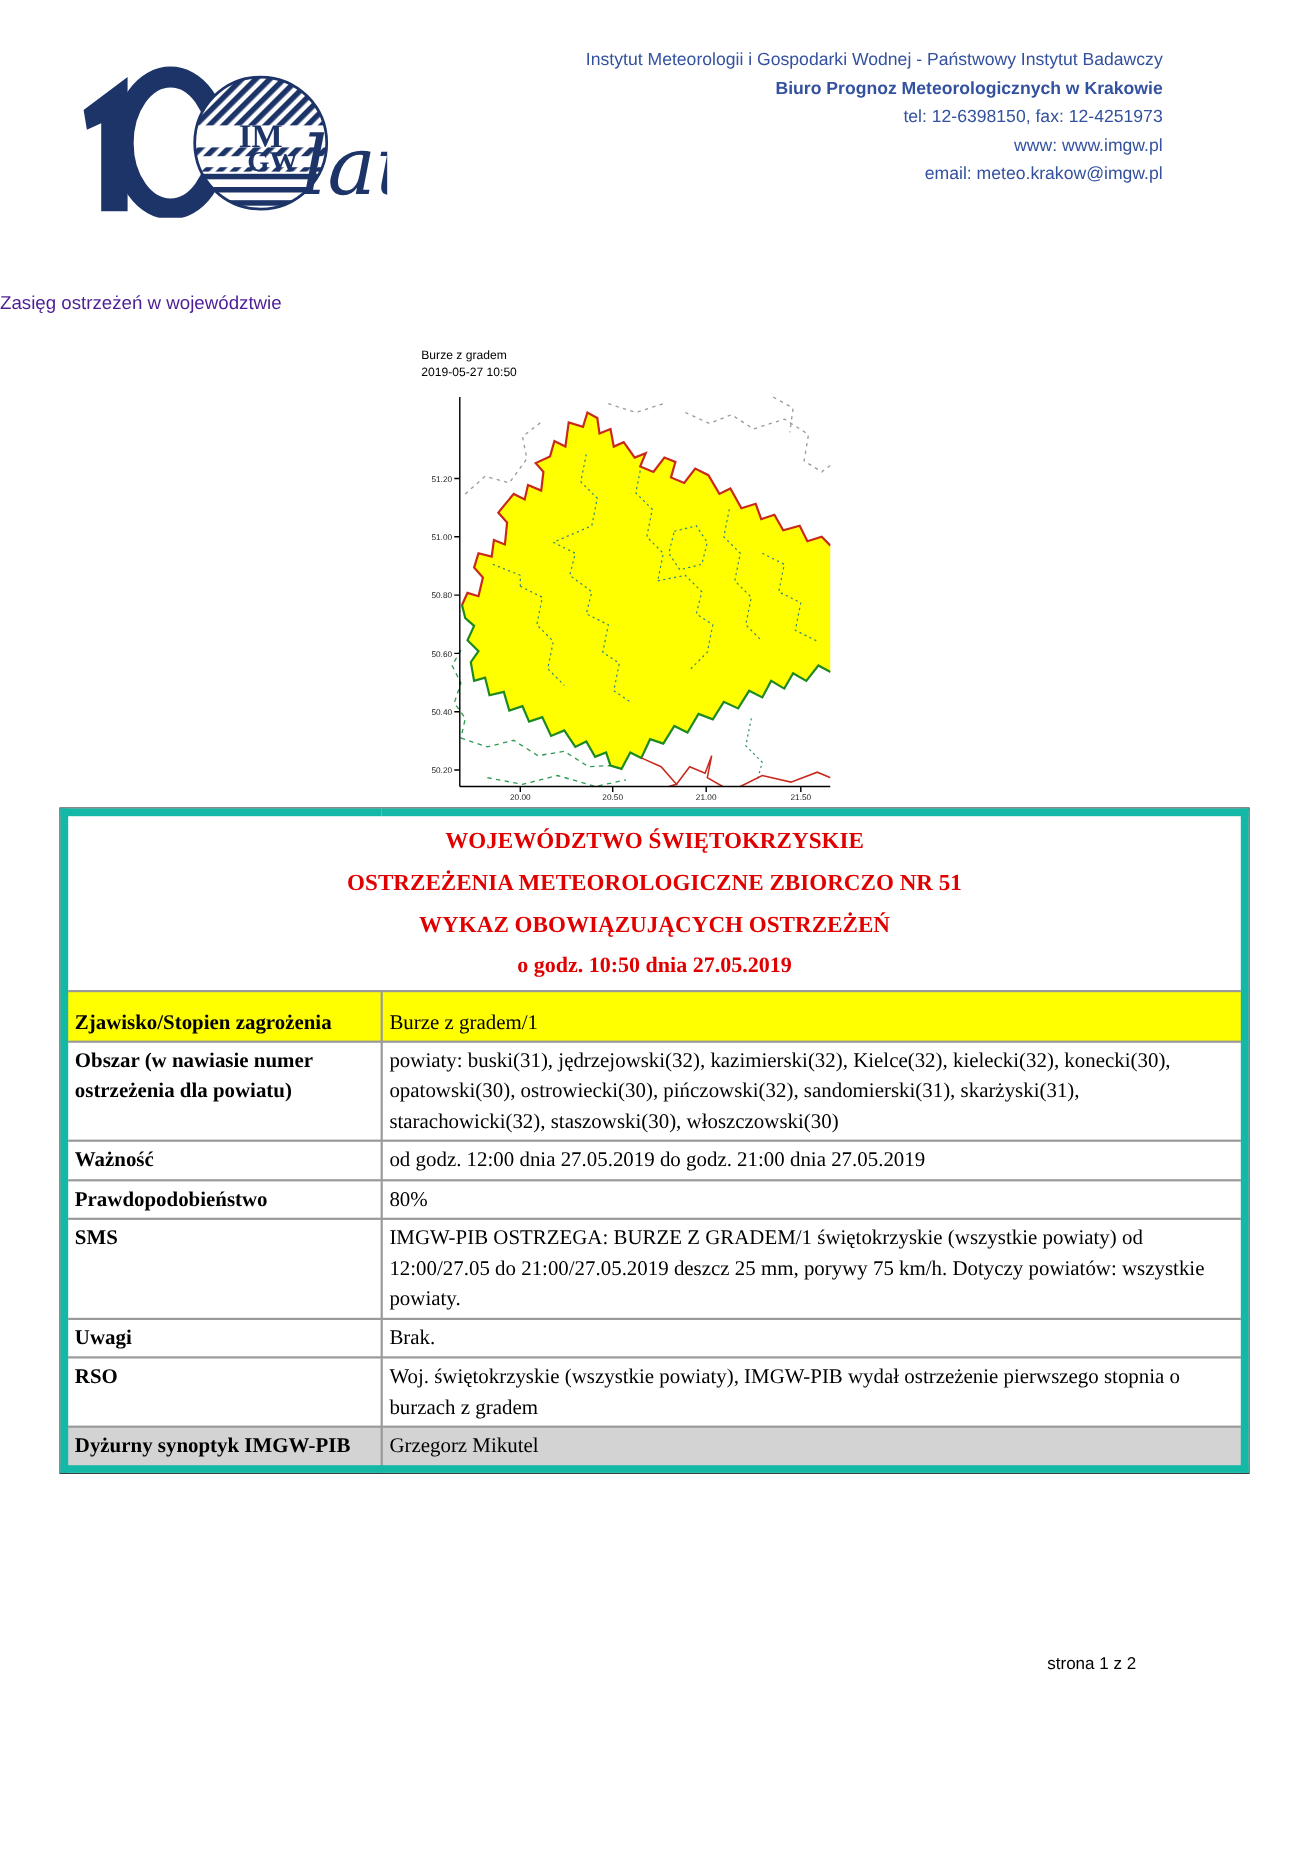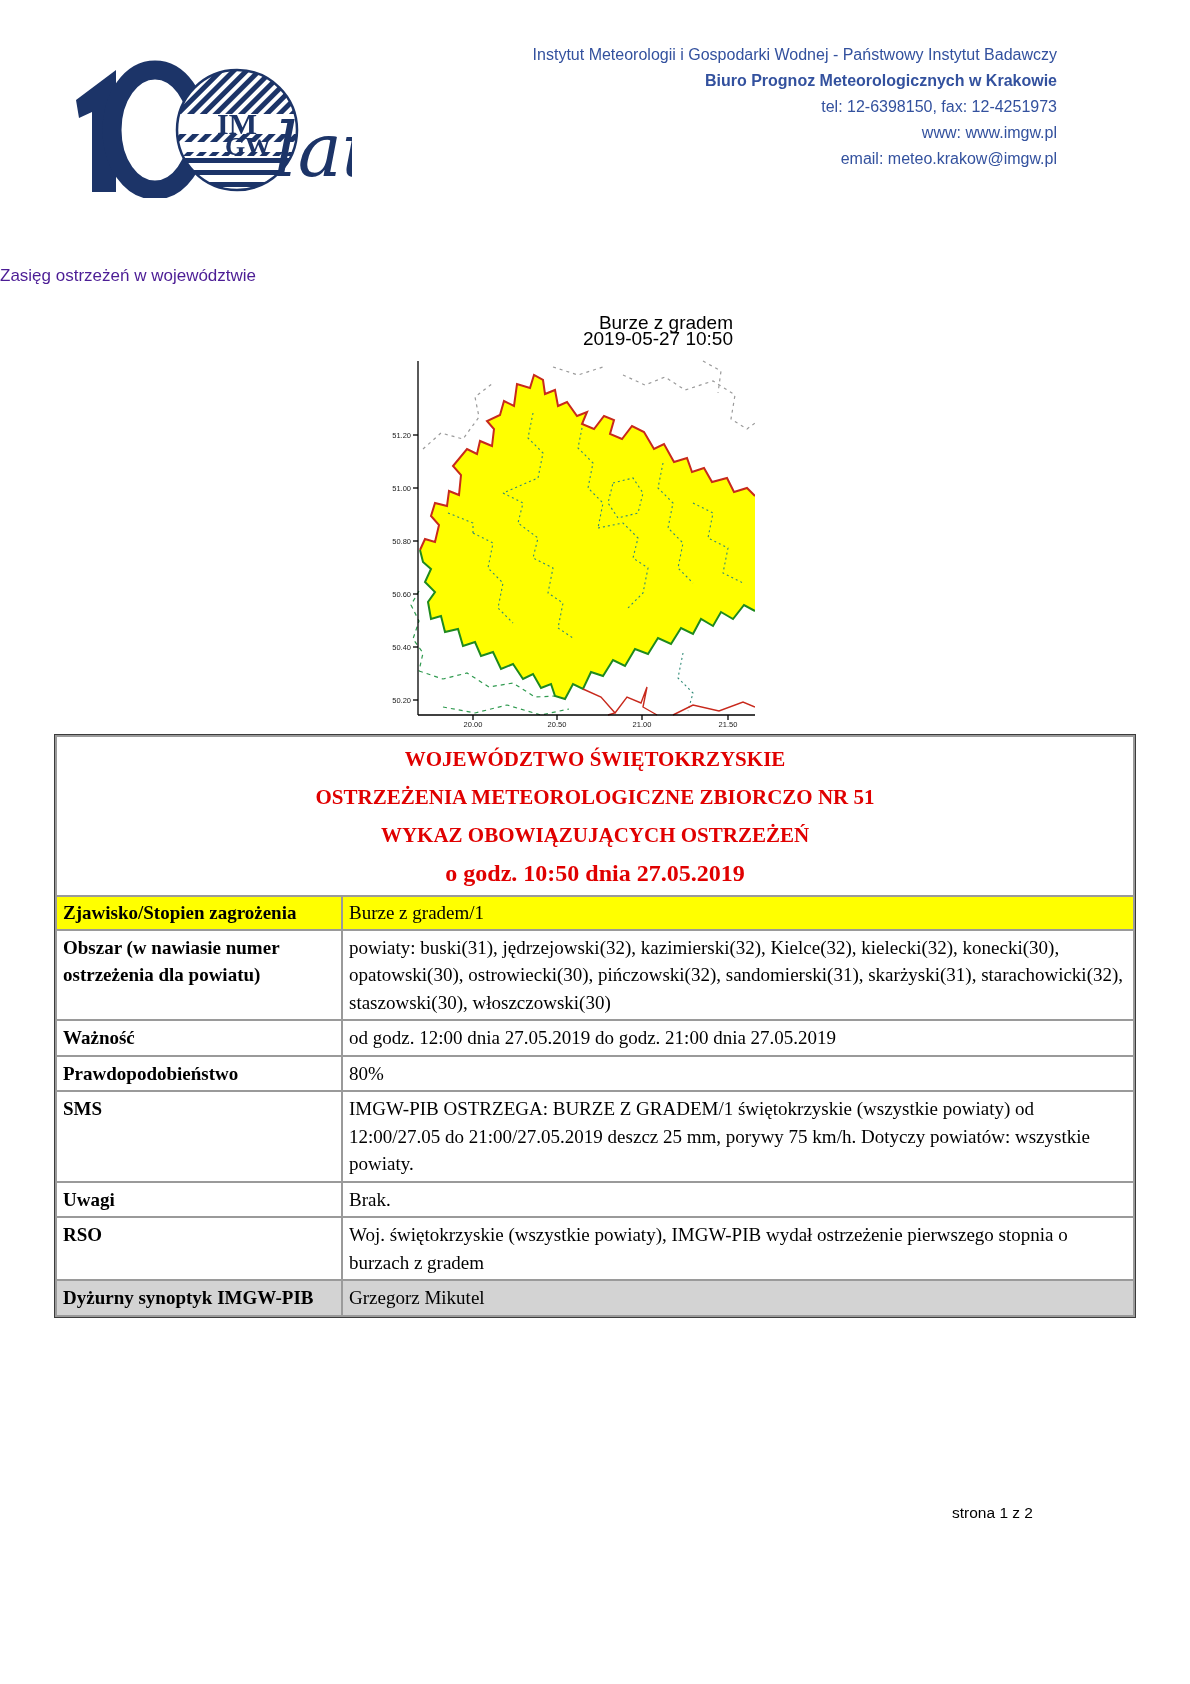--- a/index.html
+++ b/index.html
@@ -11,36 +11,36 @@
   .contact{position:absolute;top:42px;right:133px;text-align:right;
            font-size:16px;line-height:26px;color:#33519e;}
   .contact .bold{font-weight:bold;}
 
   
   .section-title{position:absolute;top:266px;left:0;width:1178px;text-align:left;
                  font-size:17px;color:#4c1d95;}
 
   
   .map-block{position:absolute;left:383px;top:315px;width:372px;}
-  .map-title{width:350px;text-align:right;font-size:19px;line-height:16px;color:#000;}
+  .map-title{width:350px;text-align:left;font-size:11px;line-height:16px;color:#000;}
   .map-svg{display:block;margin-top:6px;}
   .tick{font-family:"Liberation Sans",sans-serif;font-size:7.5px;fill:#1a1a1a;}
 
   
   .wtable-wrap{position:absolute;left:55px;top:735px;width:1080px;}
-  table.wtable{width:1080px;border-collapse:collapse;border:2px solid #14b8a6;
+  table.wtable{width:1080px;border-collapse:collapse;border:7px solid #14b8a6;
                box-shadow:0 0 0 1px #3c3c3c;background:#fff;
                font-family:"Liberation Serif","DejaVu Serif",serif;}
   table.wtable td{border:2px solid #9a9a9a;vertical-align:top;
                   font-size:19px;line-height:27.5px;color:#000;padding:3px 6px;}
   td.thead{text-align:center;padding:6px 0 8px 0;}
   .thead div{font-weight:bold;color:#e00000;font-size:21px;line-height:38px;}
-  .thead div.sub{font-size:24px;}
+  .thead div.sub{font-size:20px;}
   td.lbl{font-weight:bold;width:272px;}
-  tr.row-first td{padding-top:2px;padding-bottom:2px;}
+  tr.row-first td{padding-top:14px;padding-bottom:2px;}
 
   
   .footer{position:absolute;left:952px;top:1504px;font-size:15.5px;color:#000000;}
 </style>
 </head>
 <body>
 
 <div id="page">
 
   <div class="logo-wrap">

